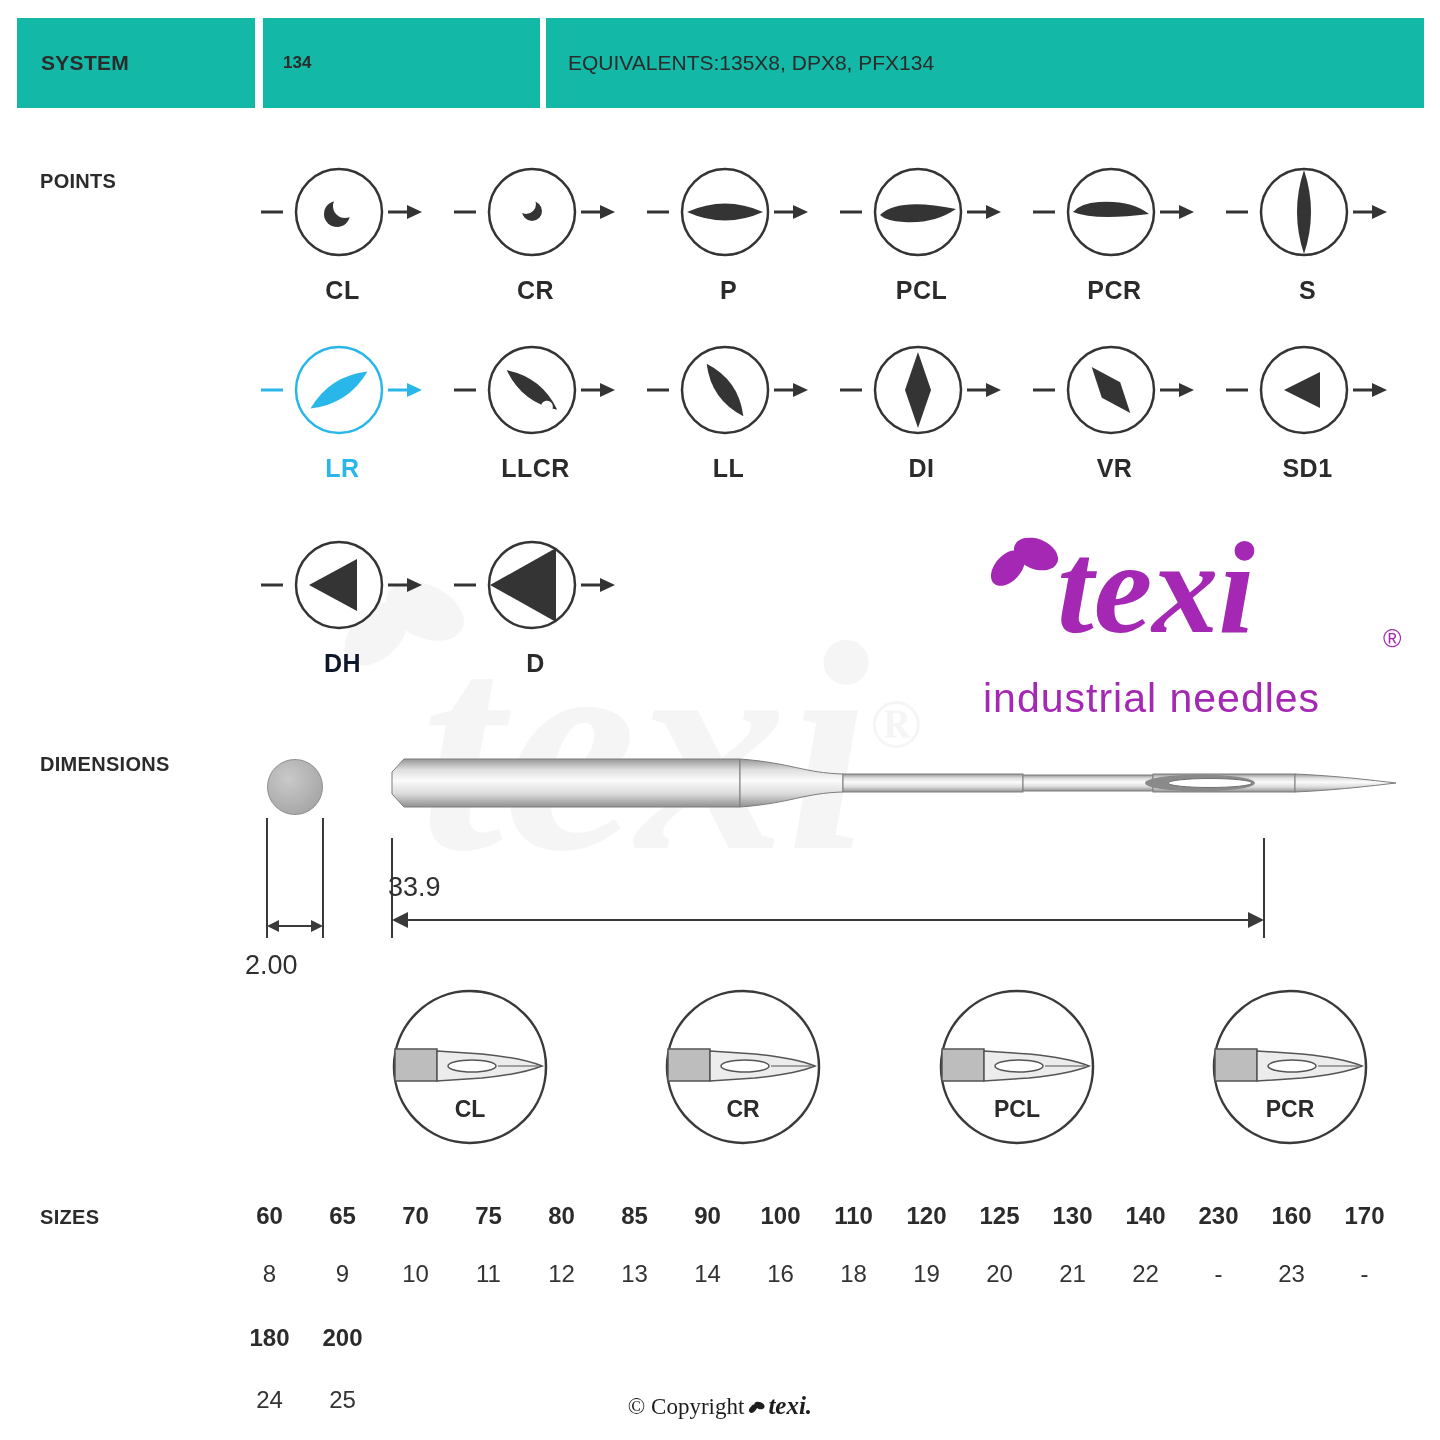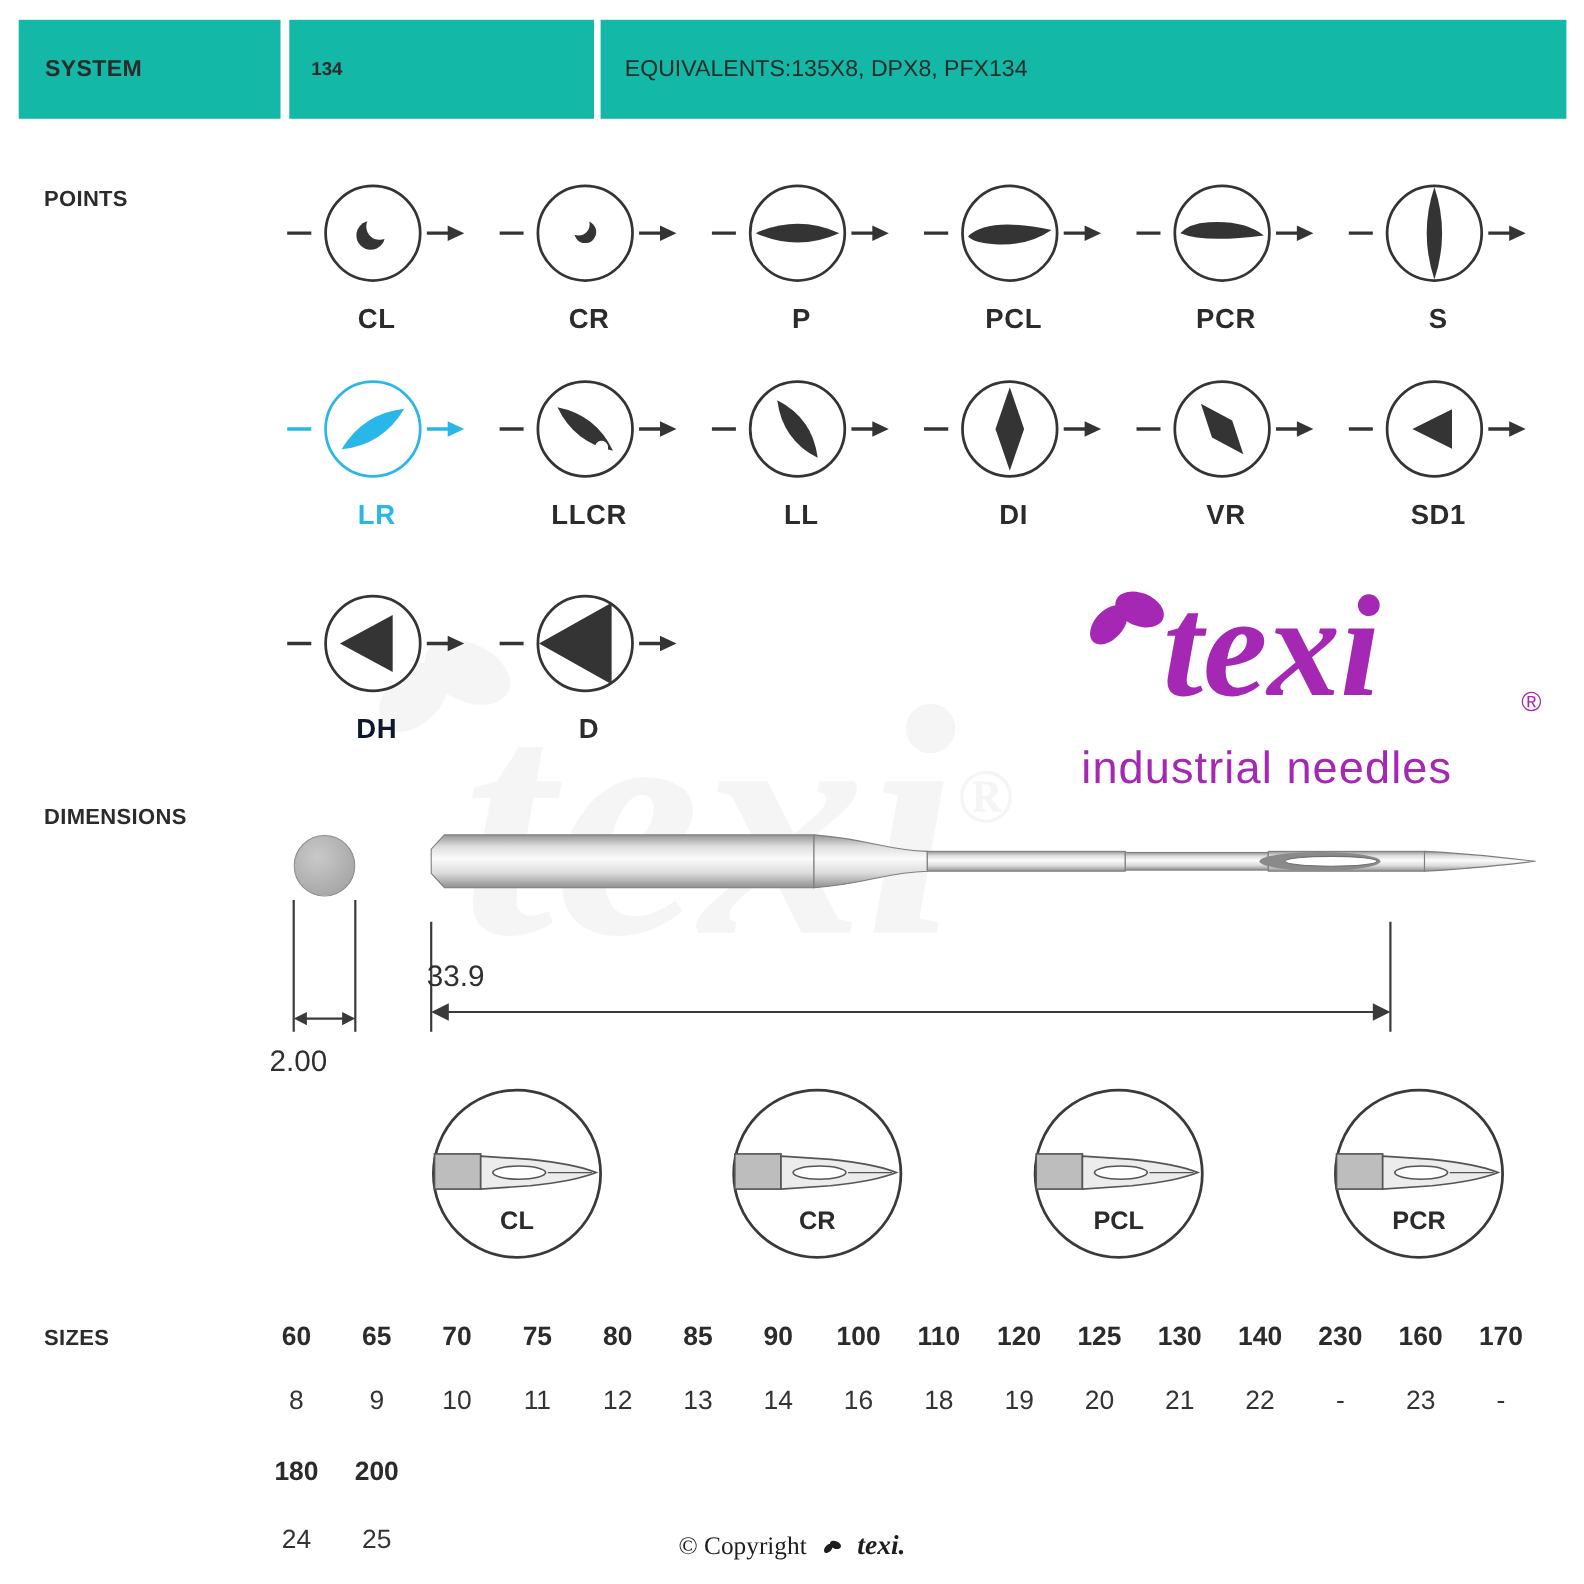--- a/index.html
+++ b/index.html
@@ -44,21 +44,21 @@
   
   .magnifiers{position:absolute;left:390px;top:987px;width:980px;display:flex;justify-content:space-between;z-index:1}
 
   
   .sizes-row{position:absolute;left:233px;display:flex;z-index:1}
   .size-cell{width:73px;text-align:center;font-size:24px}
   .size-cell.bold{font-weight:700}
   .size-cell.plain{font-weight:400;color:#333}
 
   
-  .footer{position:absolute;left:0;top:1392px;width:1440px;display:flex;justify-content:center;align-items:baseline;gap:13px;z-index:1}
+  .footer{position:absolute;left:0;top:1392px;width:1440px;display:flex;justify-content:center;align-items:baseline;gap:2px;z-index:1}
   .footer-copy{font-family:"Liberation Serif",serif;font-size:23px;color:#1d1d1d}
   .footer-brand{font-family:"Liberation Serif",serif;font-style:italic;font-weight:bold;font-size:25px;color:#1d1d1d}
   .footer-mark{position:relative;top:3px}
 </style>
 </head>
 <body>
 
 <div class="page">
 
   <svg class="wm-petal" width="150" height="150" viewBox="0 0 80 80">
@@ -233,21 +233,21 @@
   <div class="brand">
     <svg class="brand-mark" width="82" height="78" viewBox="0 0 82 78">
       <ellipse cx="28" cy="42" rx="21" ry="13" fill="#a428b4" transform="rotate(-48 28 42)"></ellipse>
       <ellipse cx="56" cy="28" rx="23" ry="15" fill="#a428b4" transform="rotate(22 56 28)"></ellipse>
     </svg>
     <div class="brand-name">texi</div>
     <div class="brand-reg">®</div>
     <div class="brand-tagline">industrial needles</div>
   </div>
 
-  <div class="section-label" style="left:40px;top:732px">DIMENSIONS</div>
+  <div class="section-label" style="left:40px;top:753px">DIMENSIONS</div>
 
   <div class="cross-circle"></div>
 
   <svg class="layer" style="left:388px;top:743px" width="1012" height="84" viewBox="0 0 1012 84">
     <defs>
       <linearGradient id="metal" x1="0" y1="0" x2="0" y2="1">
         <stop offset="0" stop-color="#969696"></stop>
         <stop offset="0.22" stop-color="#dedede"></stop>
         <stop offset="0.45" stop-color="#fbfbfb"></stop>
         <stop offset="0.72" stop-color="#dcdcdc"></stop>

